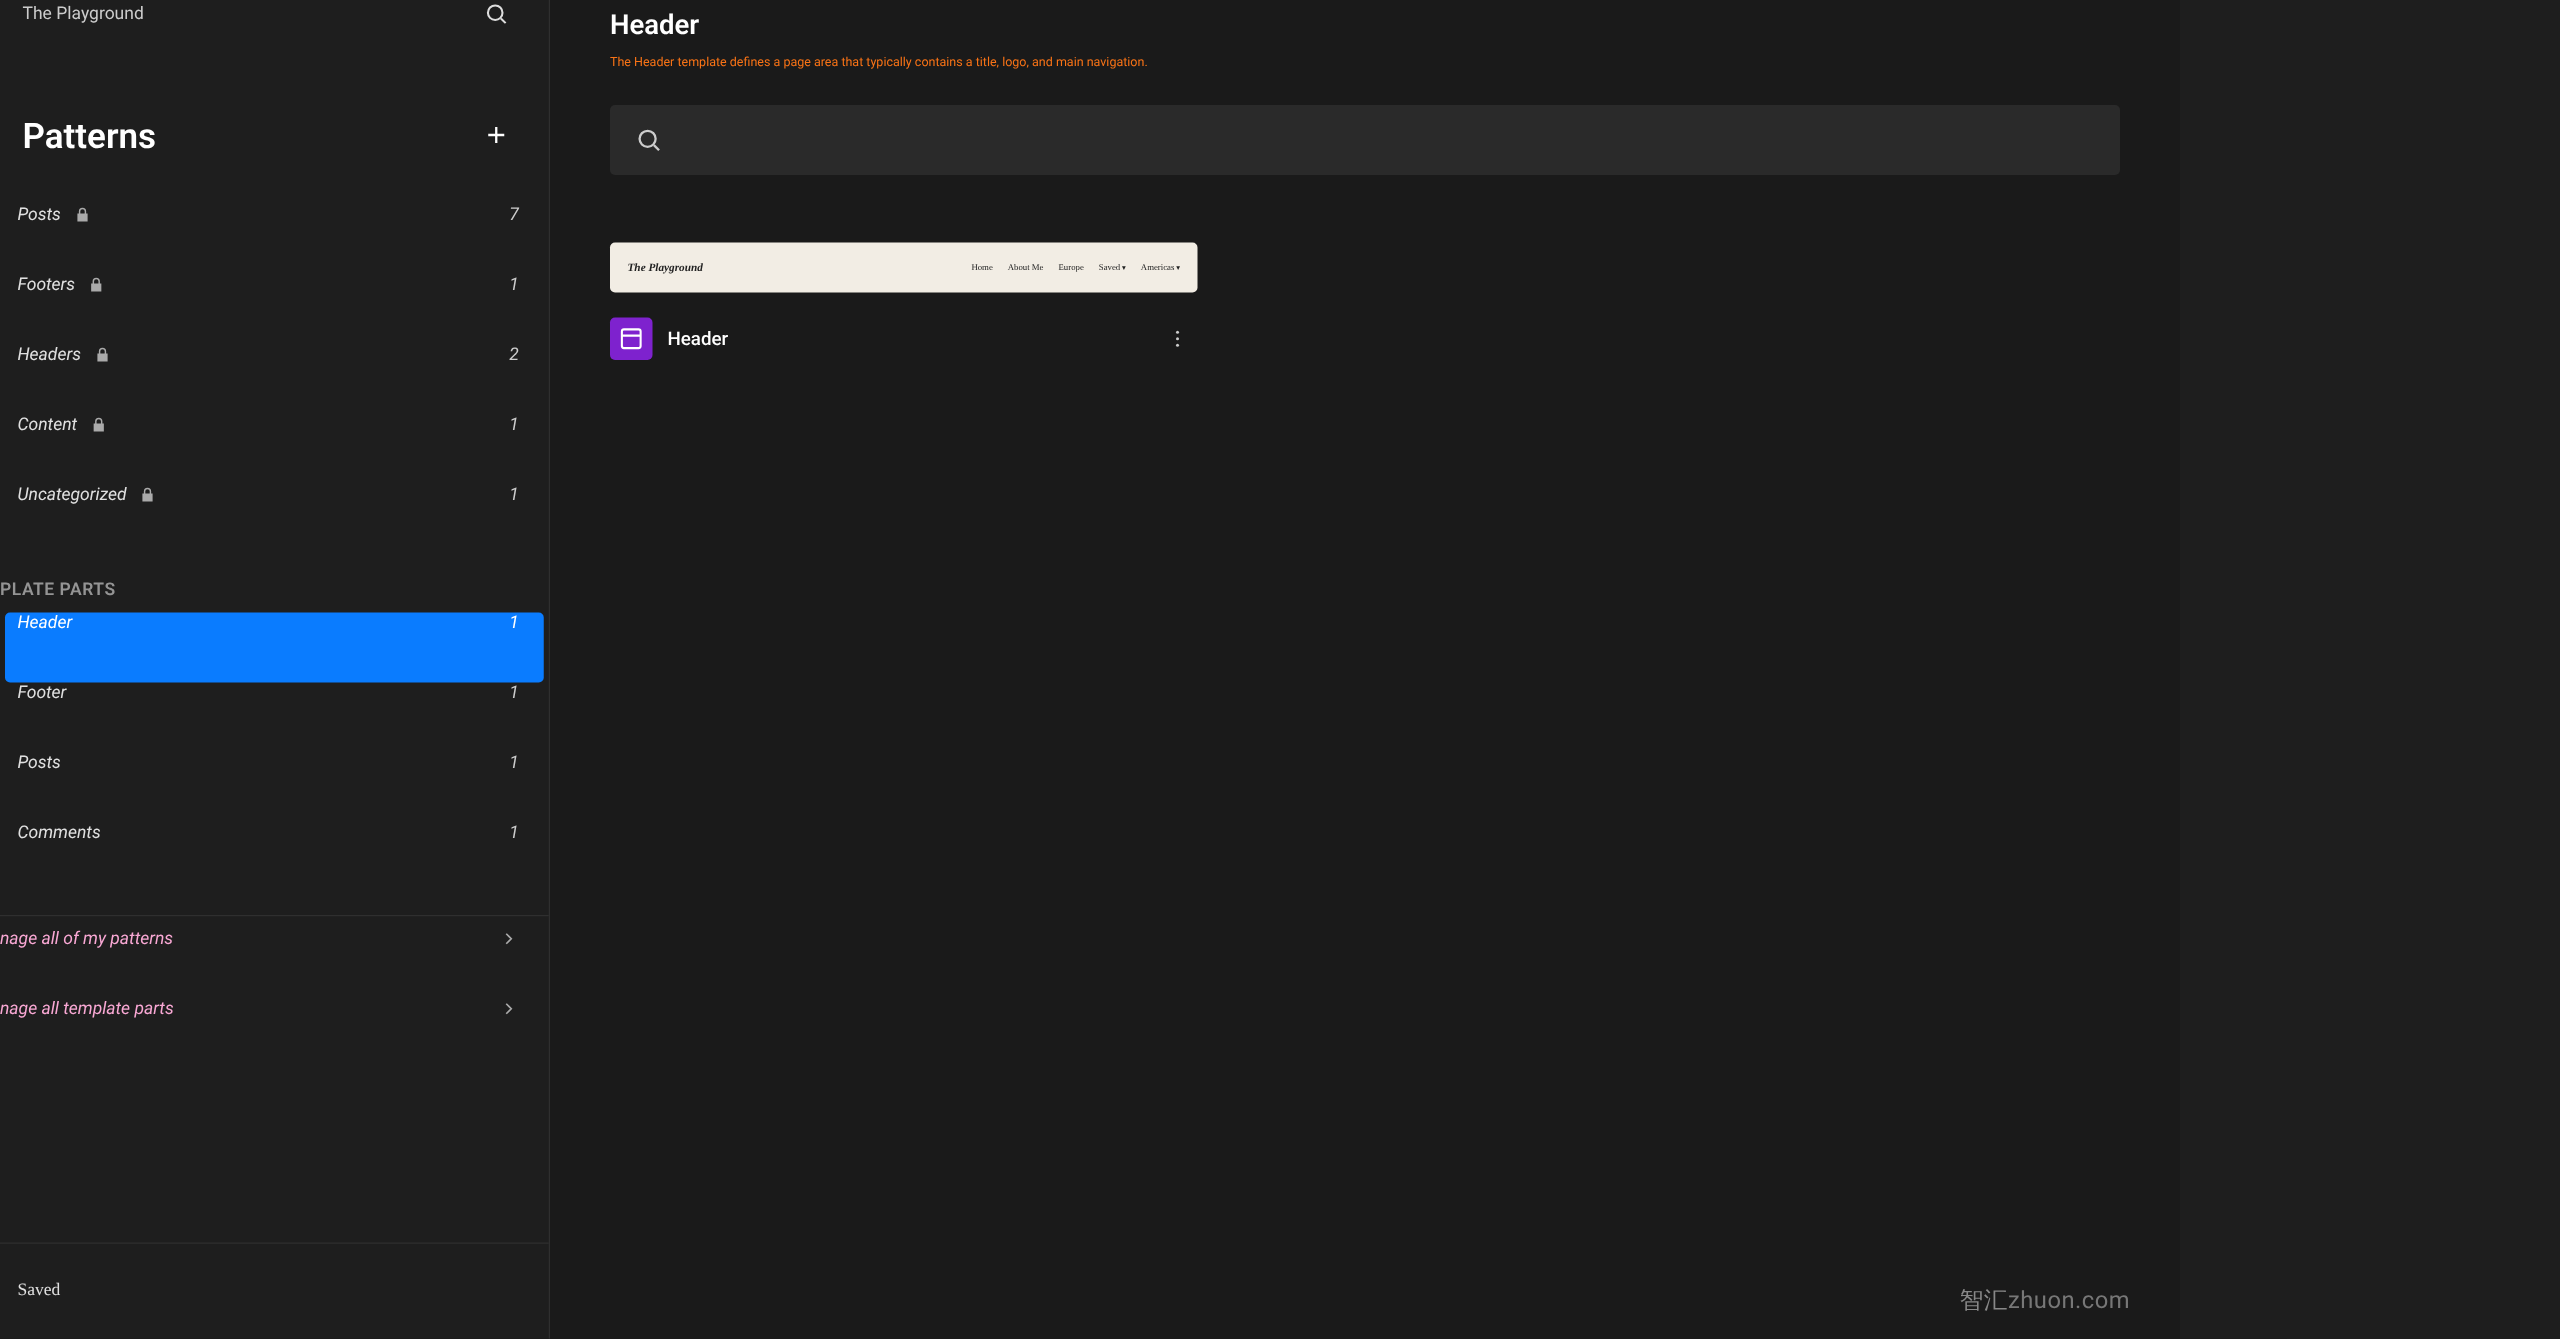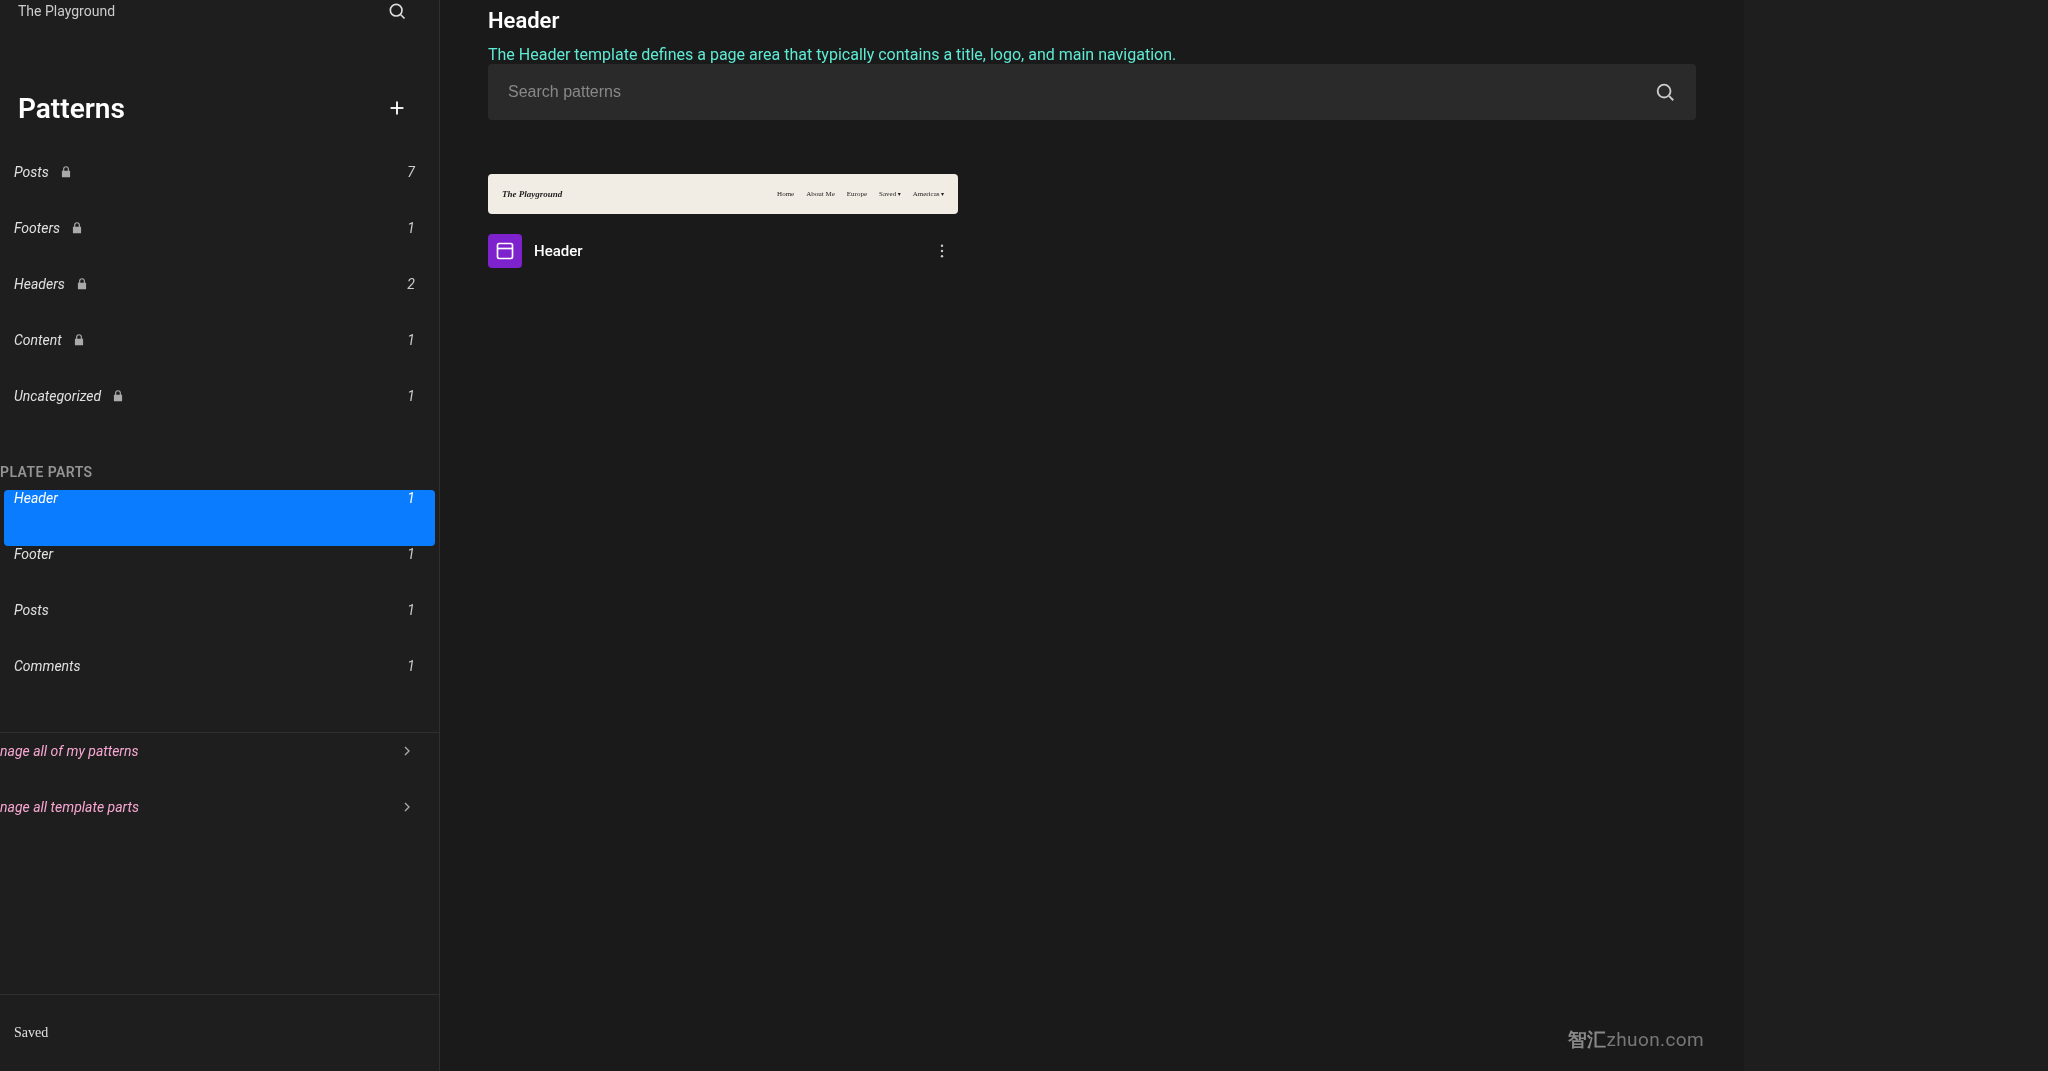--- a/index.html
+++ b/index.html
@@ -73,21 +73,21 @@
   .sb-bottom { margin-top:auto;font-family:Liberation Serif, serif; }
   .saved {
     padding: 30px 18px 30px 14px;
     border-top:1px solid #2f2f2f;
     font-size:14px; color:#e0e0e0;
   }
 
   
   .main { flex:1; padding: 8px 48px 0 48px; position:relative; background:#1a1a1a;}
   .main h2 { font-size:22px; font-weight:600; color:#fff; margin-bottom:12px; }
-  .main .sub { font-size:16px; color:#5eead4; }
+  .main .sub { font-size:10px; color:#f97316; margin-bottom:28px; }
 
   .search-wrap {
     display:flex; align-items:center; background:#2a2a2a;
     height:56px; border-radius:4px; padding:0 20px;
     margin-bottom:54px;
   }
   .search-wrap input {
     flex:1; background:transparent; border:none; outline:none;
     color:#e0e0e0; font-size:16px;
   }
@@ -115,21 +115,21 @@
     width:34px; height:34px; background:#7e22ce; border-radius:4px;
     display:flex; align-items:center; justify-content:center;
   }
   .cf-name { font-size:15px; color:#fff; font-weight:500;}
   .dots-btn { width:32px; height:32px; display:flex; align-items:center; justify-content:center; cursor:pointer; color:#ccc;}
   
   .watermark {
     position:absolute; bottom:18px; right:40px;
     color:#777; font-size:19px; letter-spacing:0.02em;
   }
-  .watermark b { color:#888; font-weight:700;}
+  .watermark b { color:#888; font-weight:400;}
 
   svg { display:block; }
 </style>
 </head>
 <body>
 
 <div class="app">
 
   <aside class="sidebar">
     <div class="sb-top">
@@ -250,21 +250,20 @@
     <div class="sb-bottom">
       <div class="saved">Saved</div>
     </div>
   </aside>
 
   <main class="main">
     <h2>Header</h2>
     <p class="sub">The Header template defines a page area that typically contains a title, logo, and main navigation.</p>
 
     <div class="search-wrap">
-      <input type="text" placeholder="Search patterns" style="">
       <span class="sicon">
         <svg width="22" height="22" viewBox="0 0 24 24" fill="none" stroke="currentColor" stroke-width="2">
             <circle cx="11" cy="11" r="7"></circle>
             <line x1="21" y1="21" x2="16.5" y2="16.5"></line>
           </svg>
       </span>
     </div>
 
     <div class="card">
       <div class="preview">

